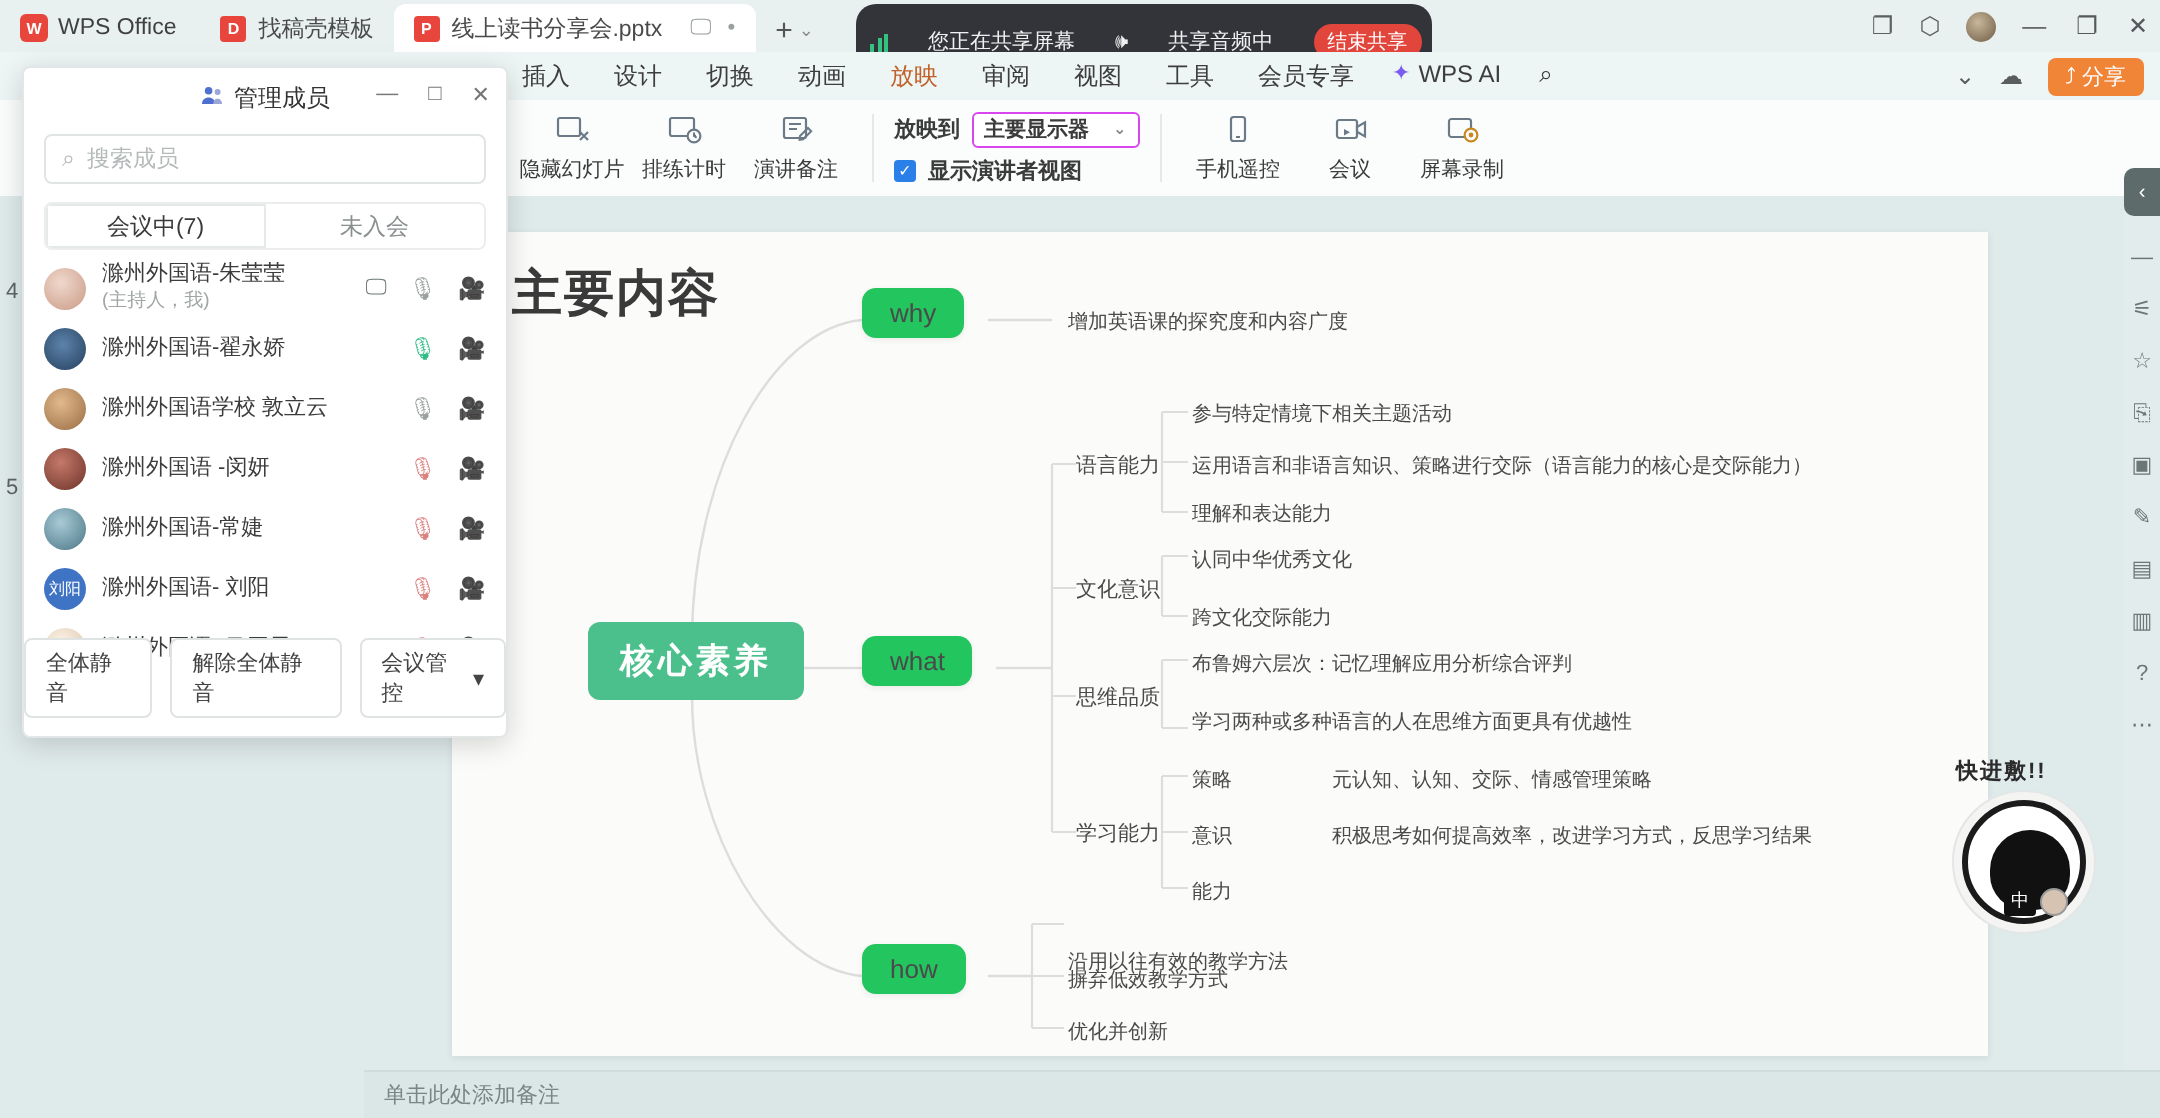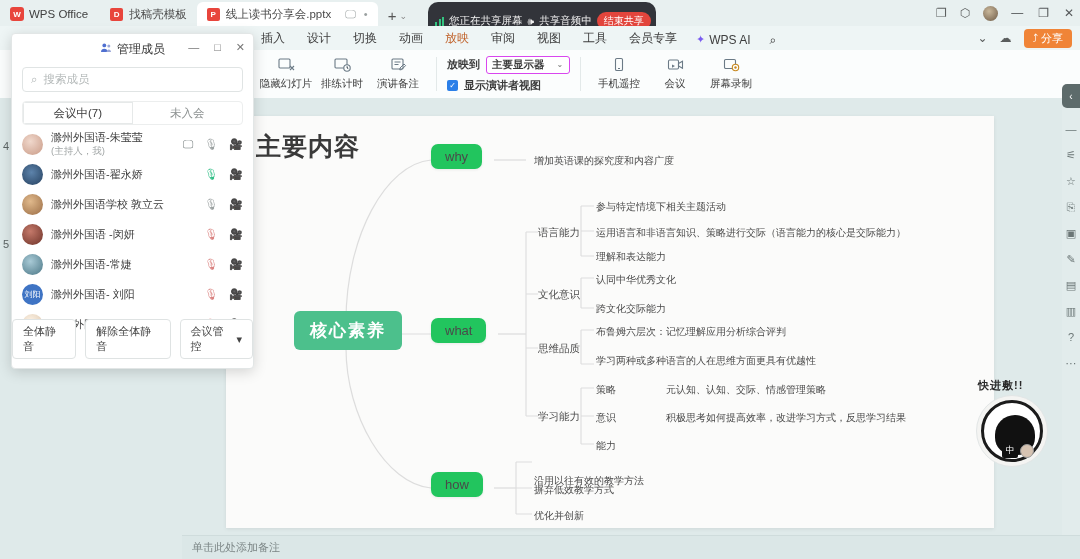--- a/index.html
+++ b/index.html
@@ -36,41 +36,41 @@
   .tab.t2 .ticon{background:#e8453c;}
   .tab.active{ background:#fff; }
   .tab .tlabel{overflow:hidden;text-overflow:ellipsis;}
   .tab-extra{display:flex;align-items:center;gap:8px;margin-left:8px;color:#9aa0a0;font-size:11px;}
   .newtab{ display:flex;align-items:center;gap:3px;padding:0 6px 2px 10px;color:#555;font-size:15px;}
   .newtab .chev{font-size:9px;color:#888;}
 
   .share-pill{
     position:absolute; left:428px; top:2px; height:38px;
     background:#32343a; border-radius:10px; display:flex; align-items:center;
-    gap:5px; padding:0 5px 0 7px; color:#f0f0f0; font-size:10.5px;
+    gap:20px; padding:0 5px 0 7px; color:#f0f0f0; font-size:10.5px;
   }
   .bars{display:flex;align-items:flex-end;gap:1.5px;height:9px;}
   .bars i{display:block;width:2px;background:#33c27f;}
   .bars i:nth-child(1){height:4px}.bars i:nth-child(2){height:6.5px}.bars i:nth-child(3){height:9px}
   .endshare{background:#e2453c;border-radius:9px;padding:2px 7px;font-size:10px;color:#fff;}
 
   .win-right{
     position:absolute; right:6px; top:2px; height:22px; display:flex; align-items:center; gap:13px;
     color:#5d6060; font-size:12px;
   }
   .win-right .avatar-sm{width:15px;height:15px;border-radius:50%;
      background:radial-gradient(circle at 40% 35%, #c9b79a, #6d5a46);}
   .win-ctl{display:flex;align-items:center;gap:15px;color:#56595b;font-size:12px;}
 
   
   .menubar{
     position:absolute; left:0; top:26px; width:1080px; height:24px;
     background:#eef5f5; display:flex; align-items:center;
   }
-  .menu-items{display:flex;align-items:flex-end;gap:0px;margin-left:250px;}
+  .menu-items{display:flex;align-items:flex-start;gap:0px;margin-left:250px;}
   .mi{ padding:2px 11px; font-size:12px; color:#3d3d3d; position:relative; }
   .mi.active{ color:#c0622a; }
   .mi.active:after{
     content:""; position:absolute; left:11px; right:11px; bottom:-3px; height:1.5px; background:#d4792f;
   }
   .ai-item{display:flex;align-items:center;gap:4px;padding:2px 8px;color:#3d3d3d;}
   .ai-spark{color:#7a5cf0;font-size:11px;}
   .menu-right{position:absolute;right:8px;display:flex;align-items:center;gap:12px;color:#5a5d5d;}
   .orange-share{
     background:#f08437;color:#fff;border-radius:4px;font-size:11px;padding:2px 9px;

